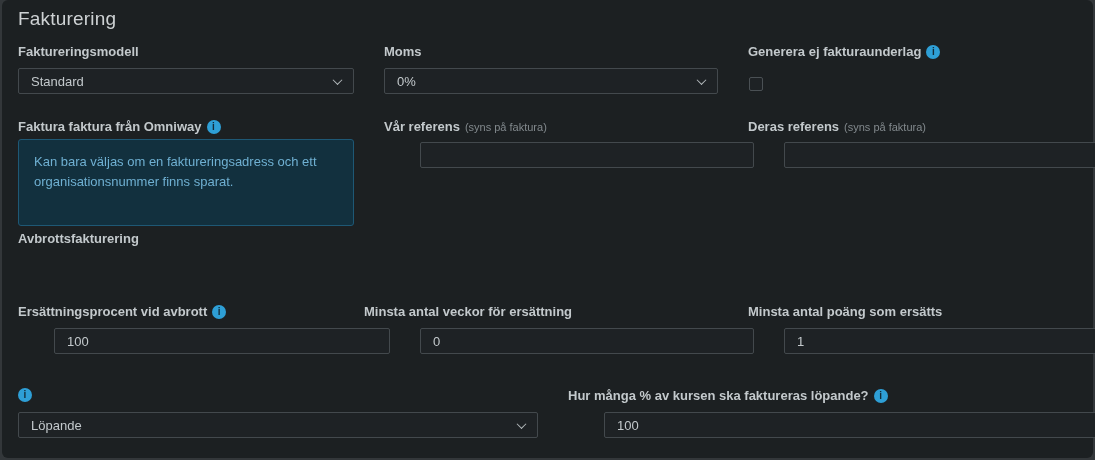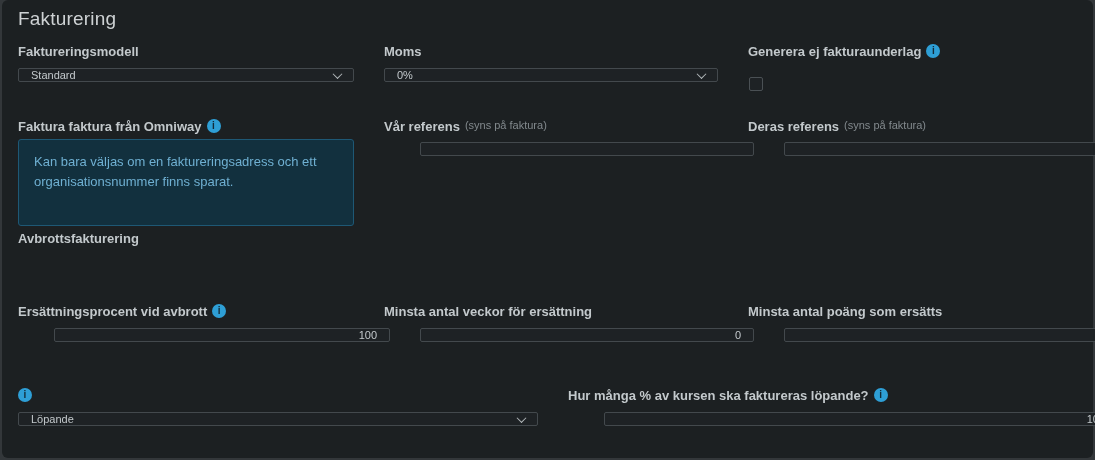--- a/index.html
+++ b/index.html
@@ -6,28 +6,27 @@
   html,body { width:1095px; height:460px; overflow:hidden; }
   body { background:#33373a; font-family:"Liberation Sans", sans-serif; }
   .panel {
     position:absolute; left:2px; top:0; width:1091px; height:458px;
     background:#1c2022; border-radius:6px;
   }
   .abs { position:absolute; }
   .title { color:#ced2d4; font-size:19px; font-weight:400; letter-spacing:.2px; }
   .field-label {
     color:#c3c9cc; font-size:13px; font-weight:700;
-    display:flex; gap:5px; white-space:nowrap;
+    display:flex; align-items:center; gap:5px; white-space:nowrap;
   }
   .sublabel { color:#82898d; font-size:11px; font-weight:400; }
   .input, .select {
     background:#1e2225; border:1px solid #43494d; border-radius:2px;
-    color:#c3c9cc; font-size:11px; padding:0 12px; height:14px;
+    color:#c3c9cc; font-size:13px; padding:0 12px; height:26px;
     font-family:"Liberation Sans", sans-serif;
-    text-align:right;
   }
   input.input { outline:none;margin-left:36px; }
   .select {
     display:flex; align-items:center; justify-content:space-between;
     cursor:pointer;
   }
   .chevron {
     width:7px; height:7px;
     border-right:1.6px solid #b2b8bb; border-bottom:1.6px solid #b2b8bb;
     transform:rotate(45deg) translate(-1px,-1px);
@@ -100,21 +99,21 @@
   <div class="abs field-label" style="left:16px;top:231px">
     <span>Avbrottsfakturering</span>
   </div>
 
   <div class="abs field-label" style="left:16px;top:304px">
     <span>Ersättningsprocent vid avbrott</span>
     <span class="info-icon">i</span>
   </div>
   <input type="text" class="abs input" style="left: 16px; top: 328px; width: 336px;" value="100">
 
-  <div class="abs field-label" style="left:382px;top:304px">
+  <div class="abs field-label" style="left:362px;top:304px">
     <span>Minsta antal veckor för ersättning</span>
   </div>
   <input type="text" class="abs input" style="left: 382px; top: 328px; width: 334px;" value="0">
 
   <div class="abs field-label" style="left:746px;top:304px">
     <span>Minsta antal poäng som ersätts</span>
   </div>
   <input type="text" class="abs input" style="left: 746px; top: 328px; width: 334px;" value="1">
 
   <div class="abs field-label" style="left:16px;top:388px">

